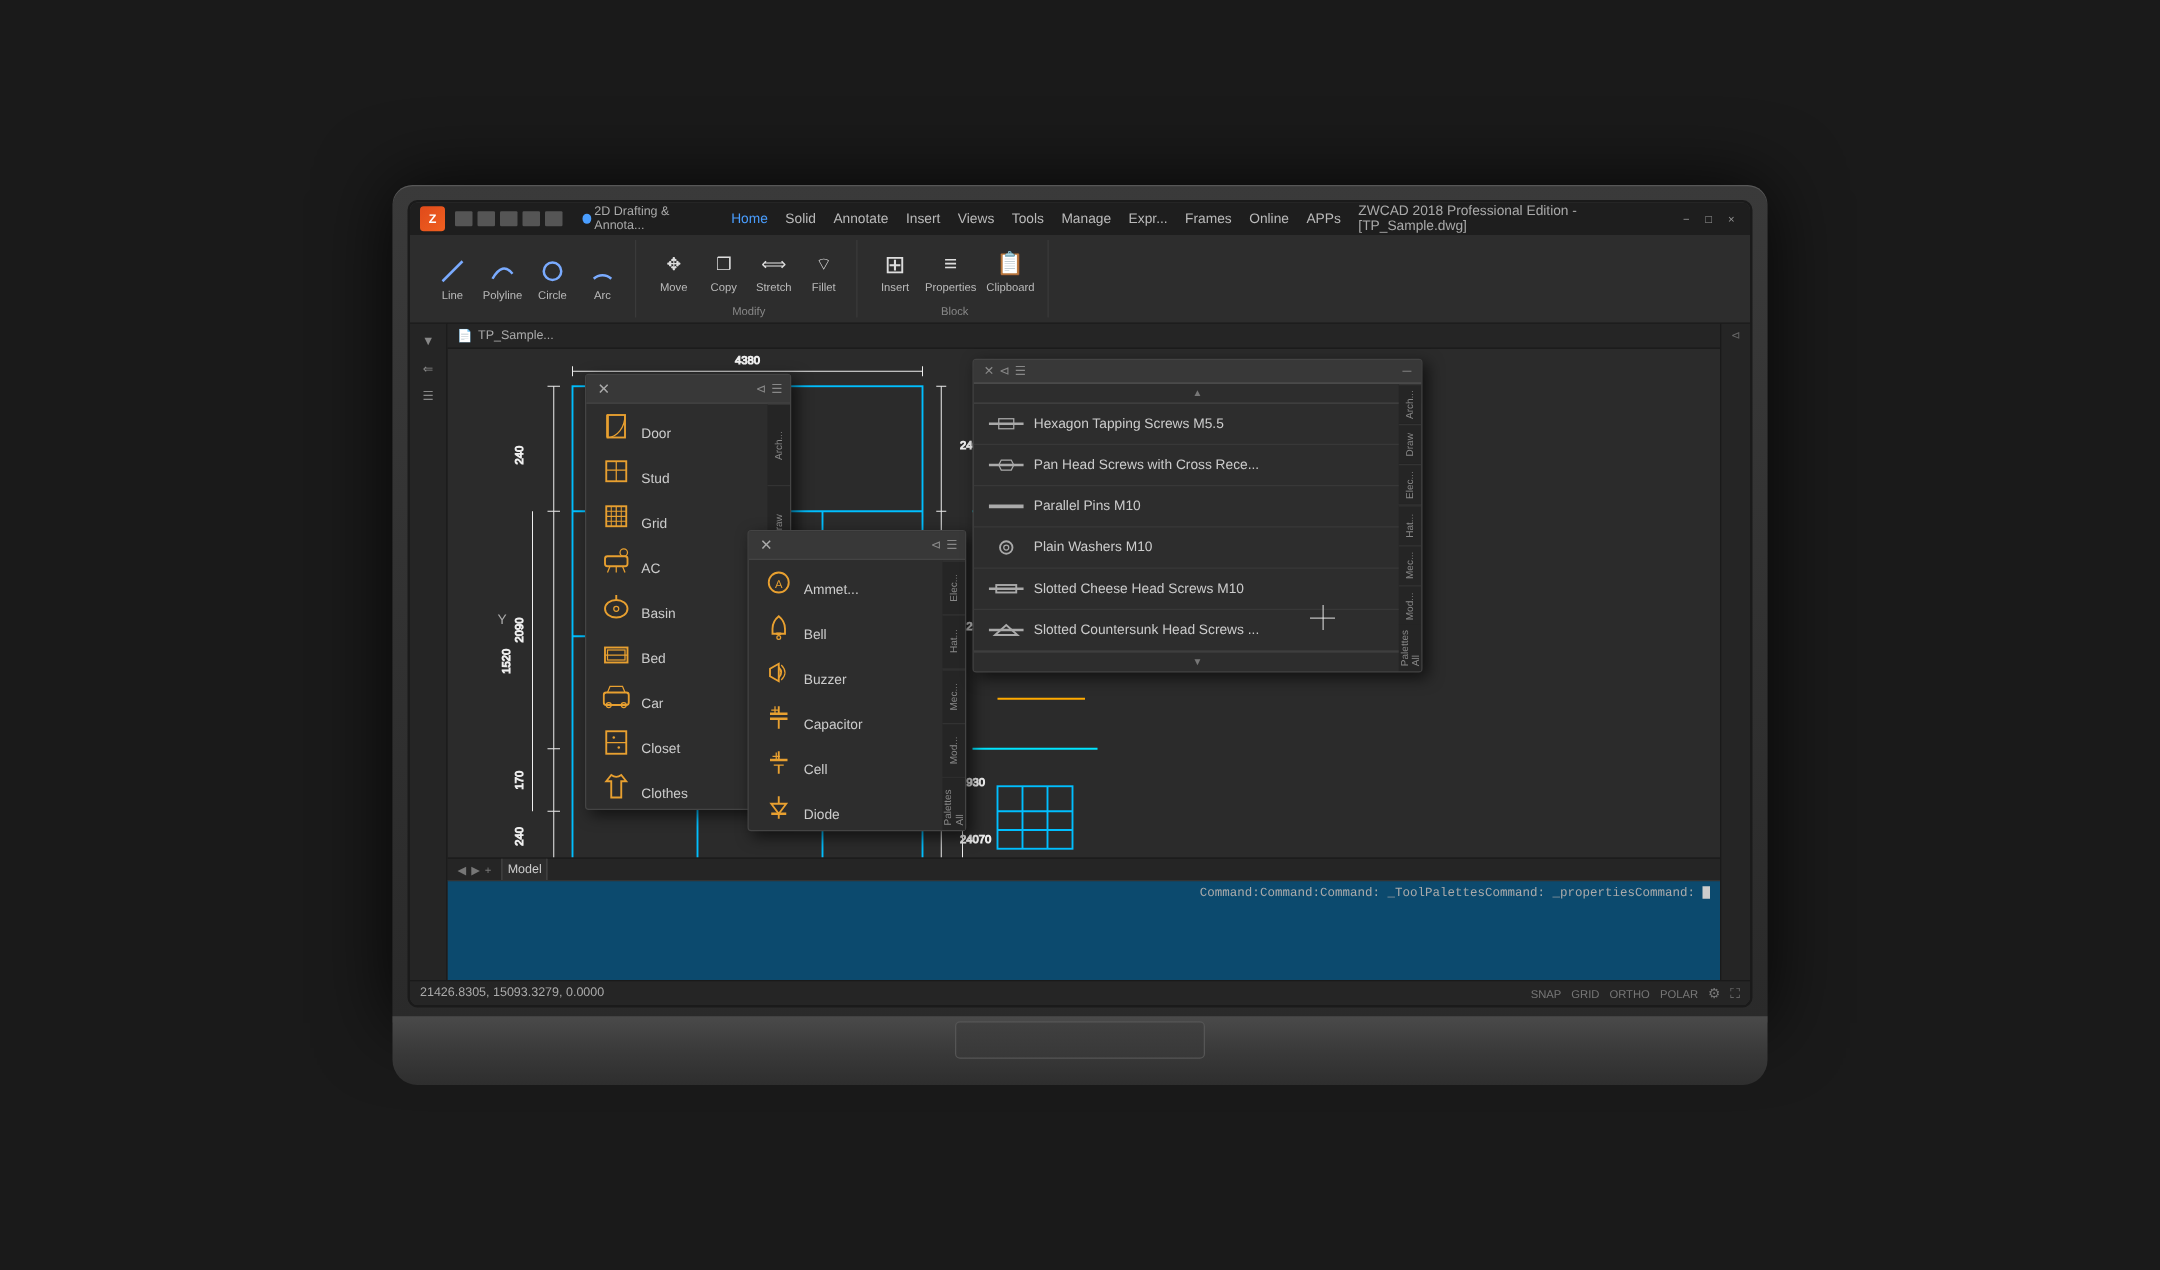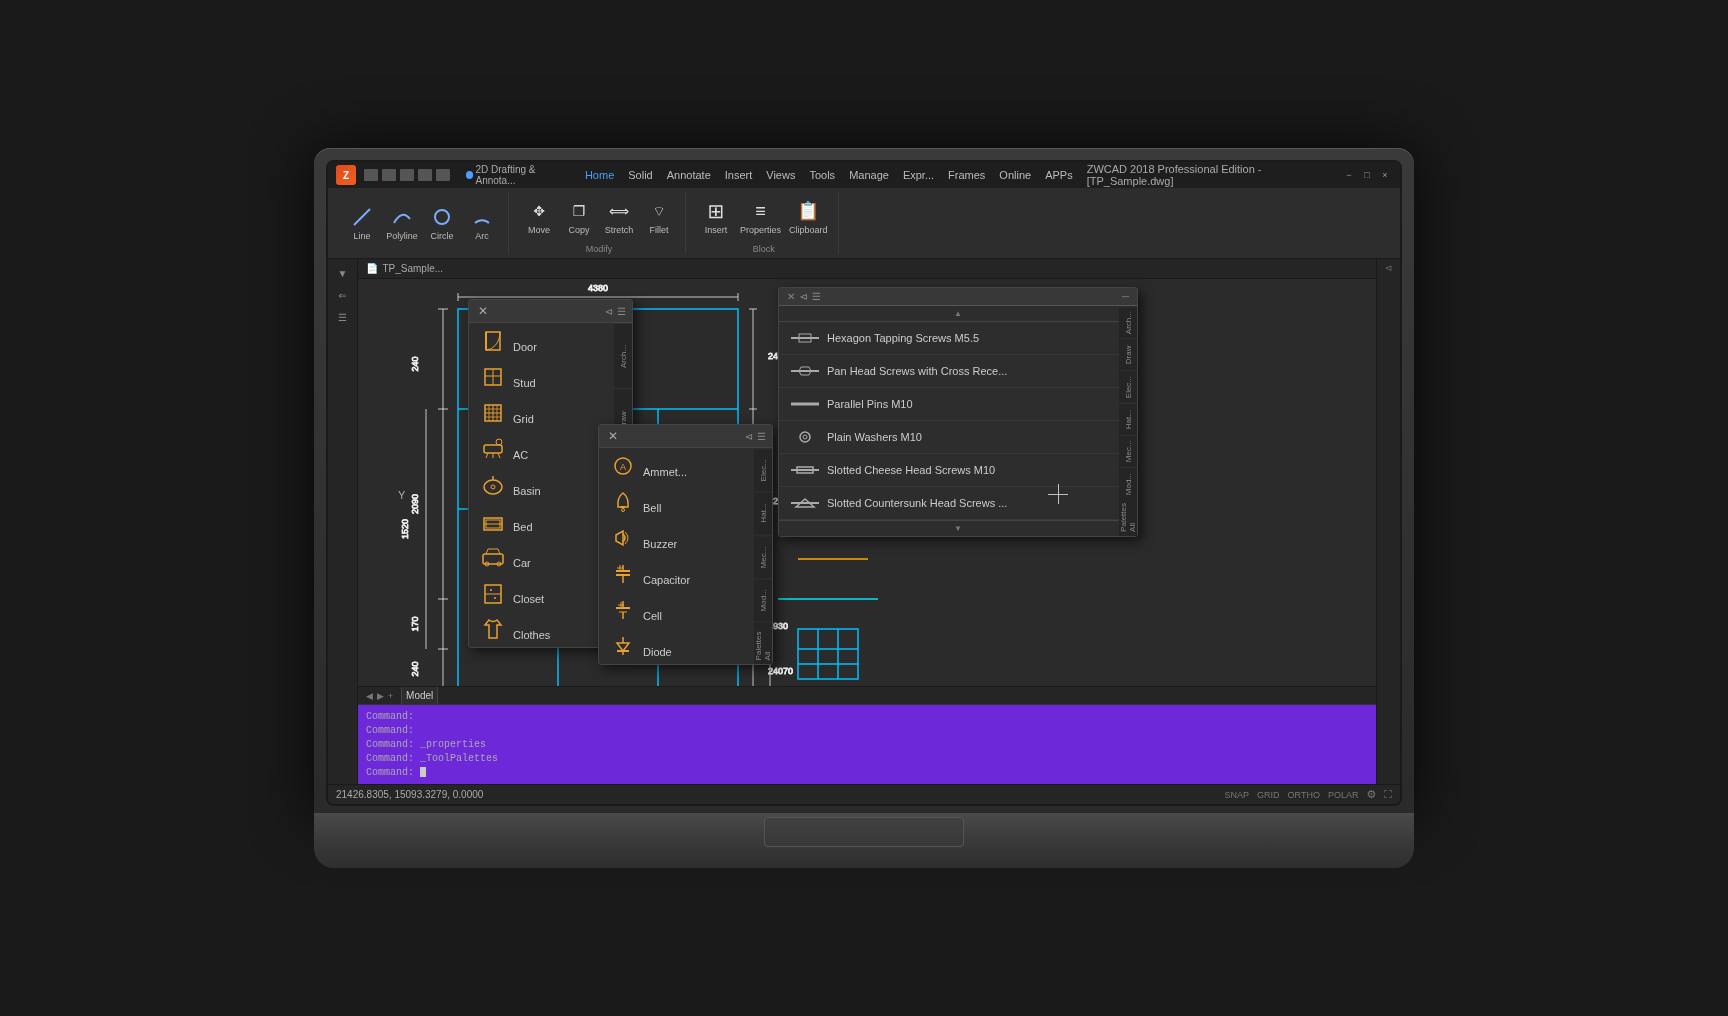--- a/index.html
+++ b/index.html
@@ -223,28 +223,28 @@
       align-items: center;
       justify-content: center;
       cursor: pointer;
       color: #888;
       font-size: 10px;
     }
 
     
     .command-line {
       height: 80px;
-      background: #6d28d9;
+      background: #0c4a6e;
       border-top: 1px solid #333;
       padding: 4px 8px;
       font-size: 10px;
       color: #aaa;
       font-family: 'Courier New', monospace;
       display: flex;
-      flex-direction: column;
+      flex-direction: row;
       justify-content: flex-end;
     }
 
     .cmd-line {
       line-height: 14px;
     }
 
     
     .status-bar {
       height: 20px;
@@ -912,22 +912,22 @@
                 <span style="font-size:9px;color:#777;cursor:pointer;">◀</span>
                 <span style="font-size:9px;color:#777;cursor:pointer;">▶</span>
                 <span style="font-size:9px;color:#777;cursor:pointer;">+</span>
               </div>
               <div style="padding:0 4px;font-size:10px;color:#ccc;height:100%;display:flex;align-items:center;background:#2d2d2d;border-left:1px solid #444;border-right:1px solid #444;">Model</div>
             </div>
 
             <div class="command-line">
               <div class="cmd-line">Command:</div>
               <div class="cmd-line">Command:</div>
+              <div class="cmd-line">Command:  _ToolPalettes</div>
               <div class="cmd-line">Command:  _properties</div>
-              <div class="cmd-line">Command:  _ToolPalettes</div>
               <div class="cmd-line">Command: <span style="display:inline-block;width:6px;height:10px;background:#ccc;vertical-align:middle;animation:blink 1s infinite;"></span></div>
             </div>
           </div>
 
           <div style="width:24px;background:#252525;border-left:1px solid #1a1a1a;display:flex;flex-direction:column;align-items:center;padding:4px 2px;gap:4px;">
             <div style="font-size:9px;color:#666;cursor:pointer;">⊲</div>
           </div>
 
         </div>
 

